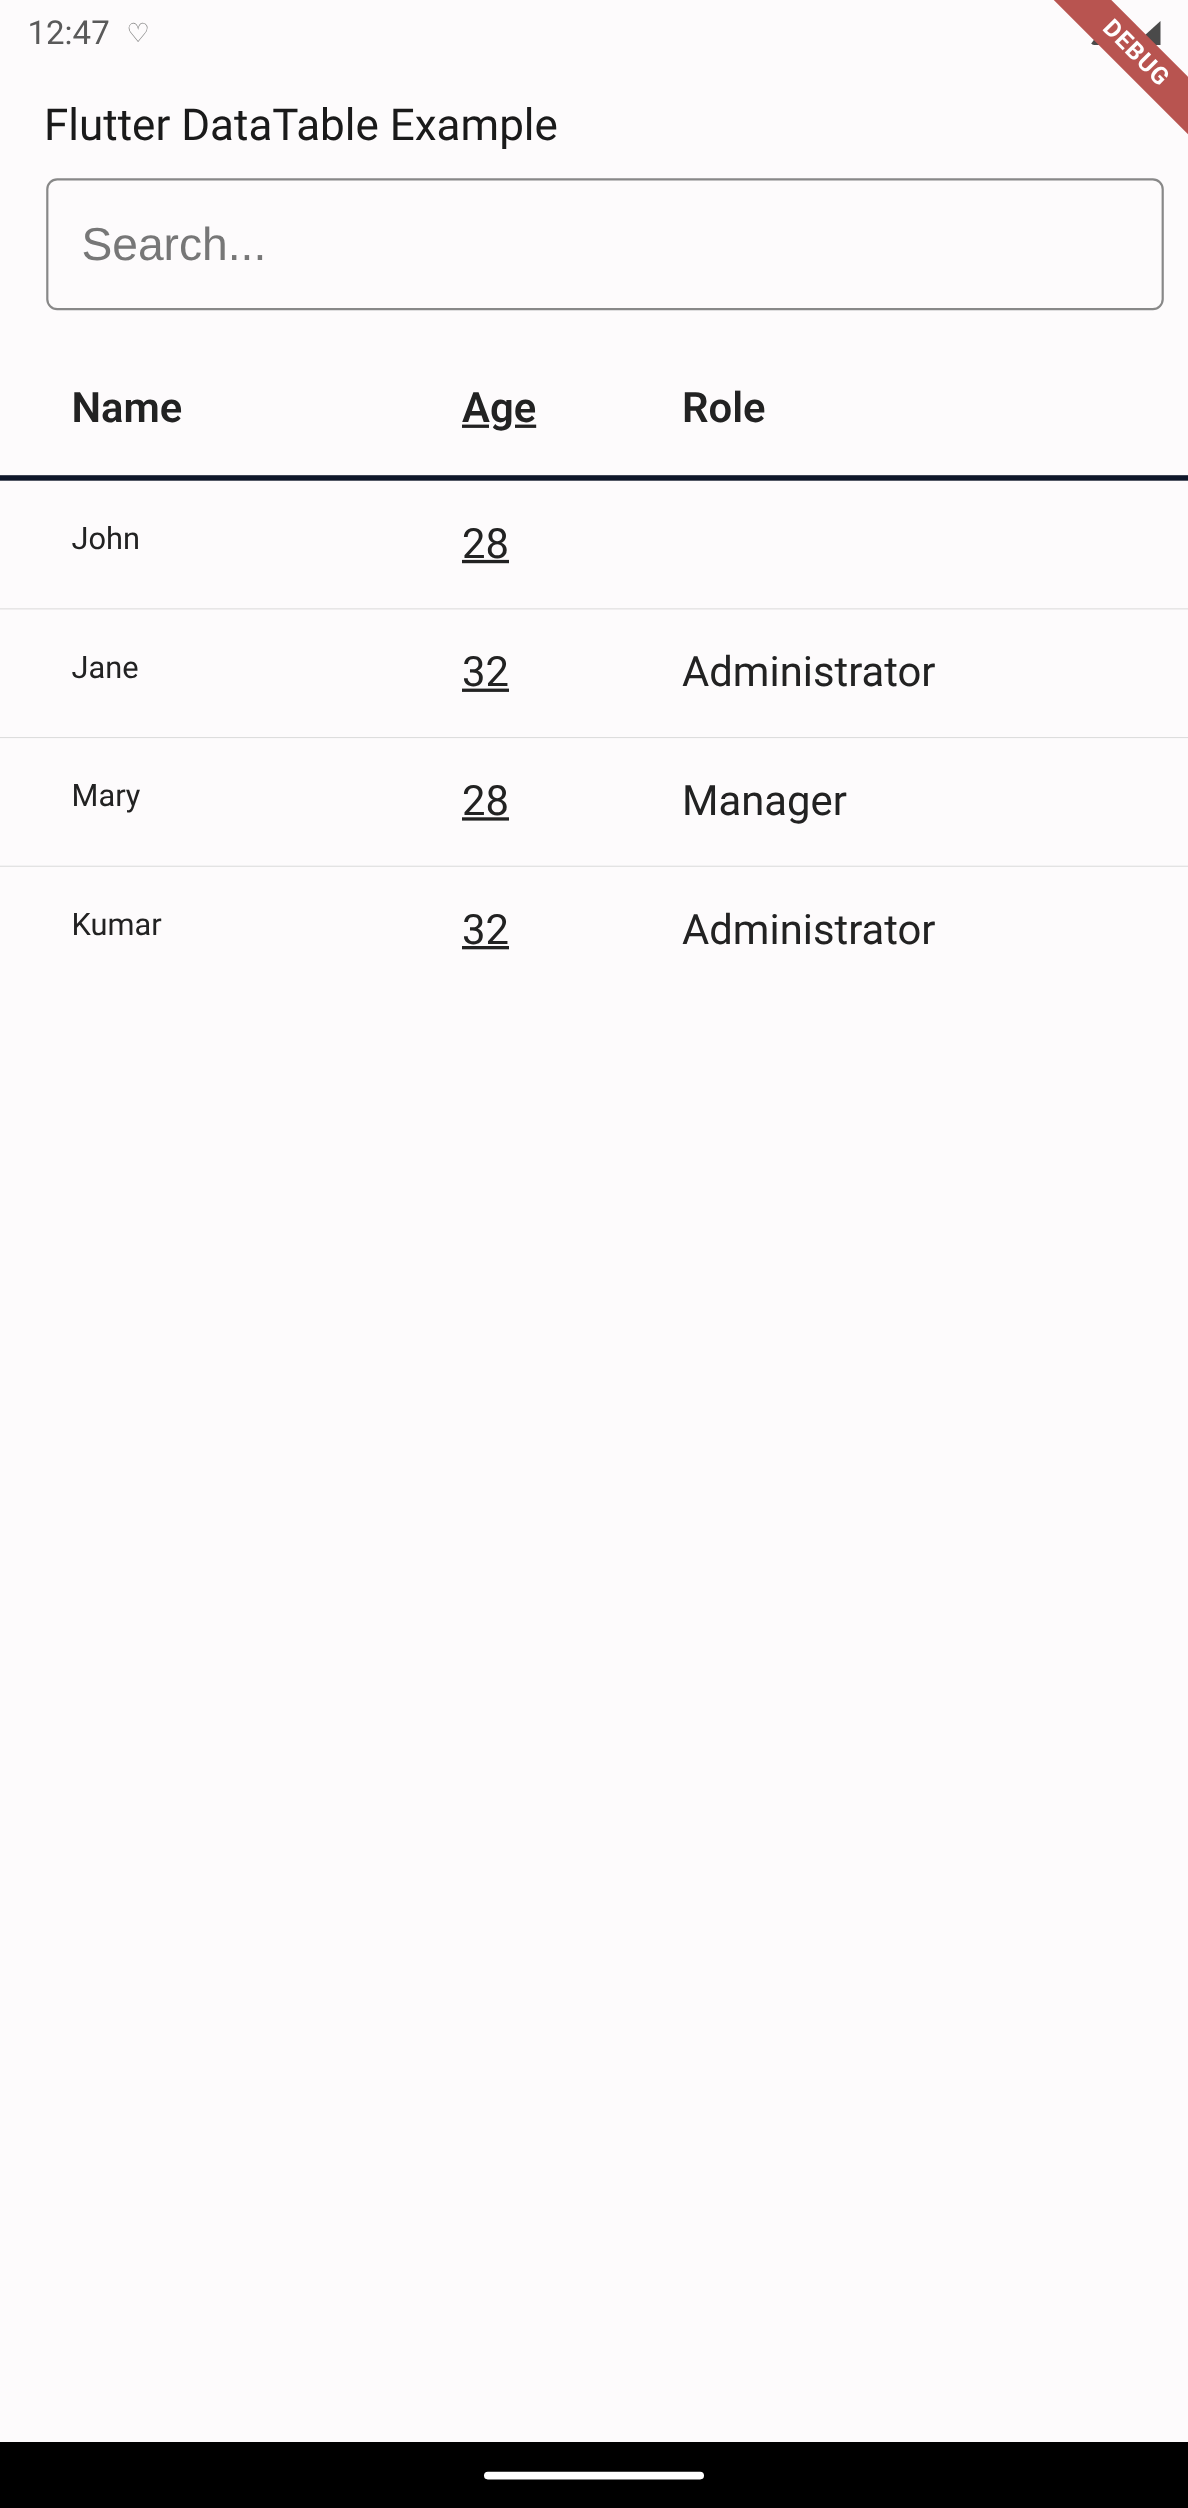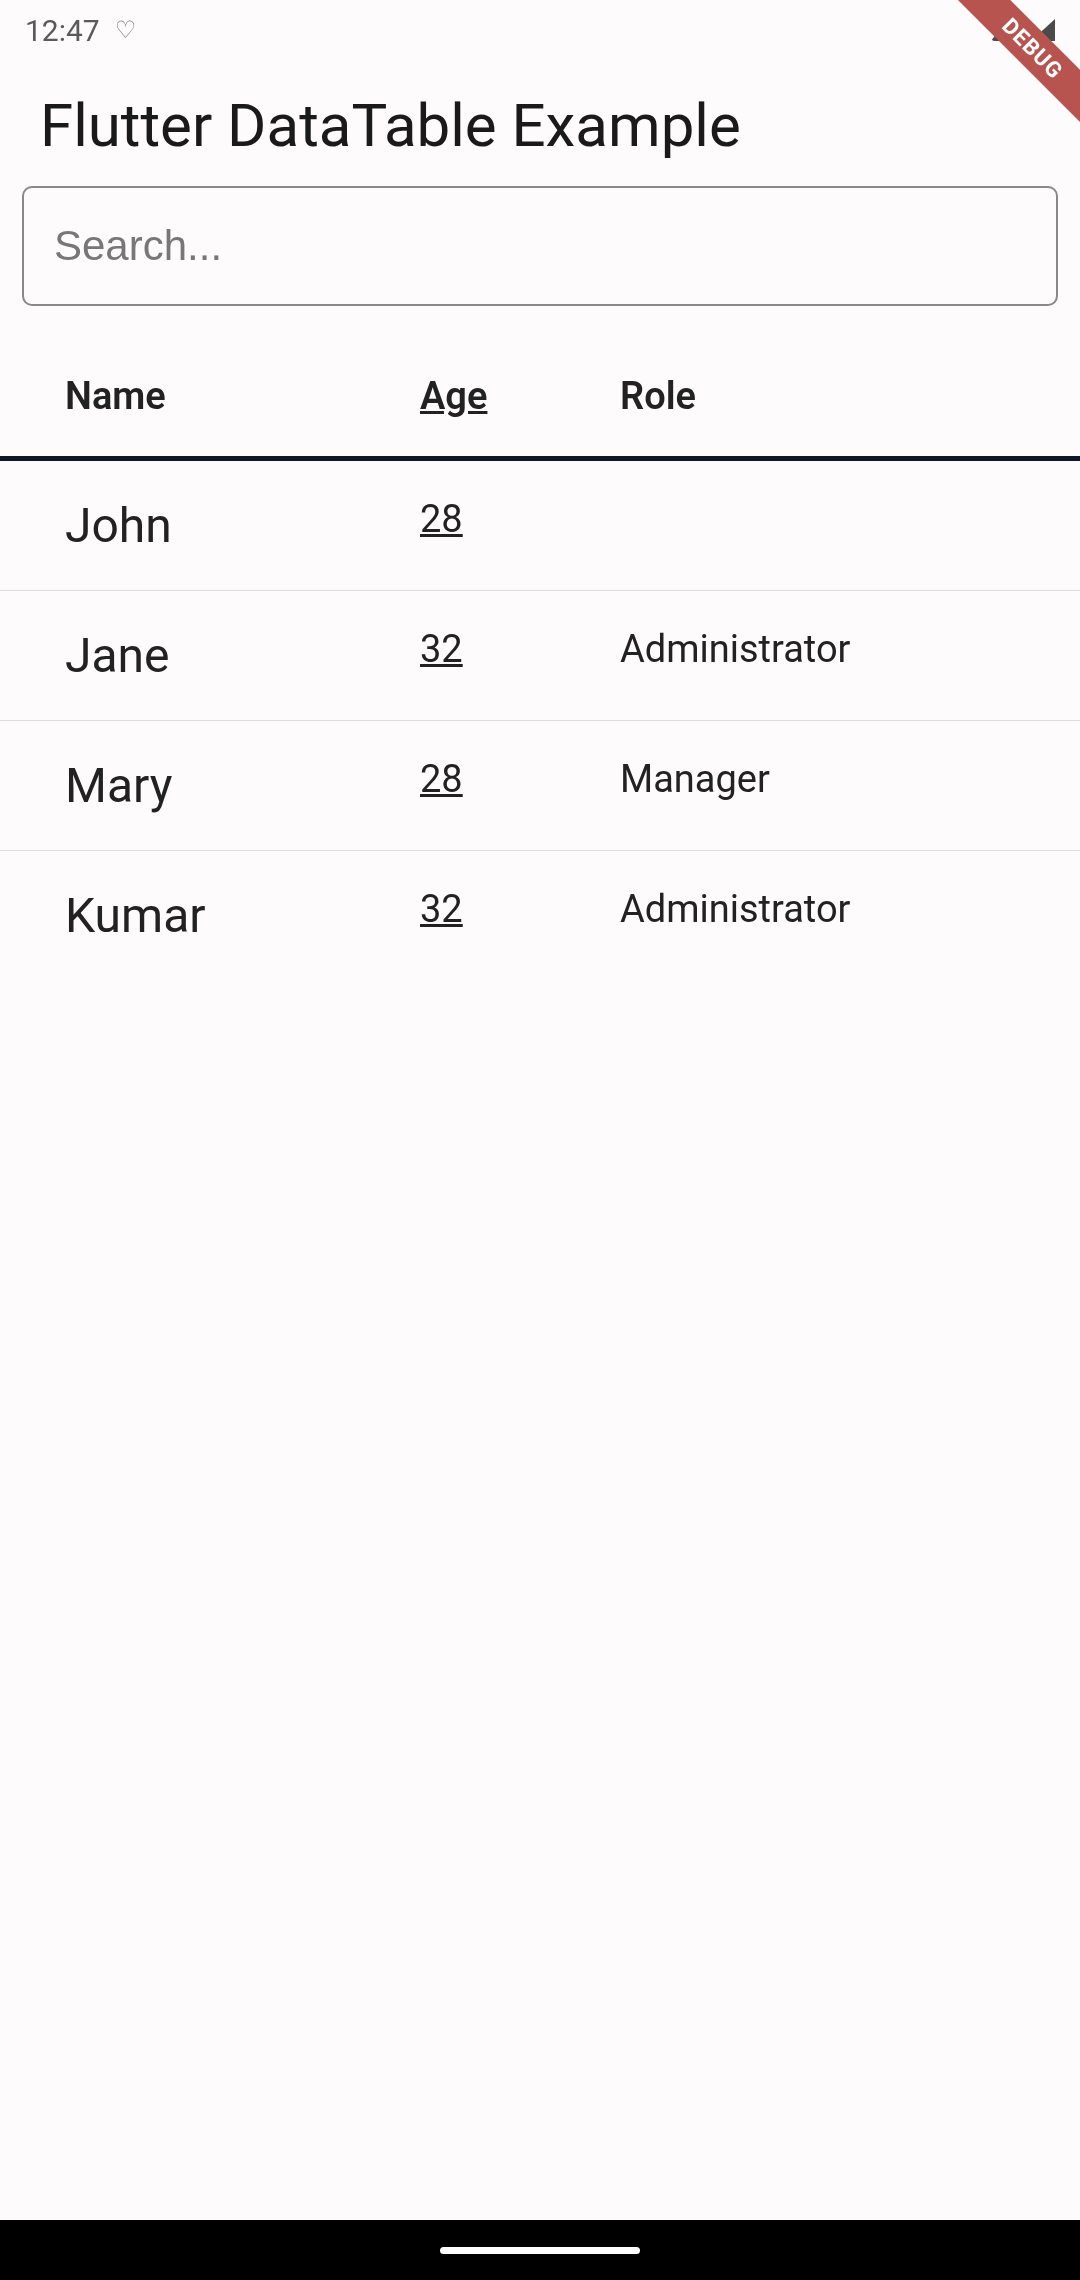--- a/index.html
+++ b/index.html
@@ -70,29 +70,30 @@
       color: white;
       font-size: 22px;
       font-weight: bold;
       padding: 6px 60px;
       transform: rotate(45deg);
       letter-spacing: 1px;
     }
     
     
     .page-title {
-      font-size: 60px;
+      font-size: 40px;
       font-weight: 400;
       color: #1a1a1a;
       padding: 30px 40px 25px;
     }
     
     
     .search-container {
       padding: 0 22px 30px;
+      margin-left: 20px;
     }
     
     .search-input {
       width: 100%;
       height: 120px;
       border: 2px solid #888;
       border-radius: 10px;
       font-size: 42px;
       padding: 0 30px;
       color: #333;
@@ -122,21 +123,21 @@
     }
     
     .table-row:last-child {
       border-bottom: none;
       justify-content: center;
     }
     
     .col-name {
       width: 370px;
       padding-left: 65px;
-      font-size: 48px;
+      font-size: 28px;
       color: #222;
     }
     
     .col-age {
       width: 220px;
       text-align: left;
       padding-left: 50px;
       font-size: 38px;
       color: #222;
       text-decoration: underline;

